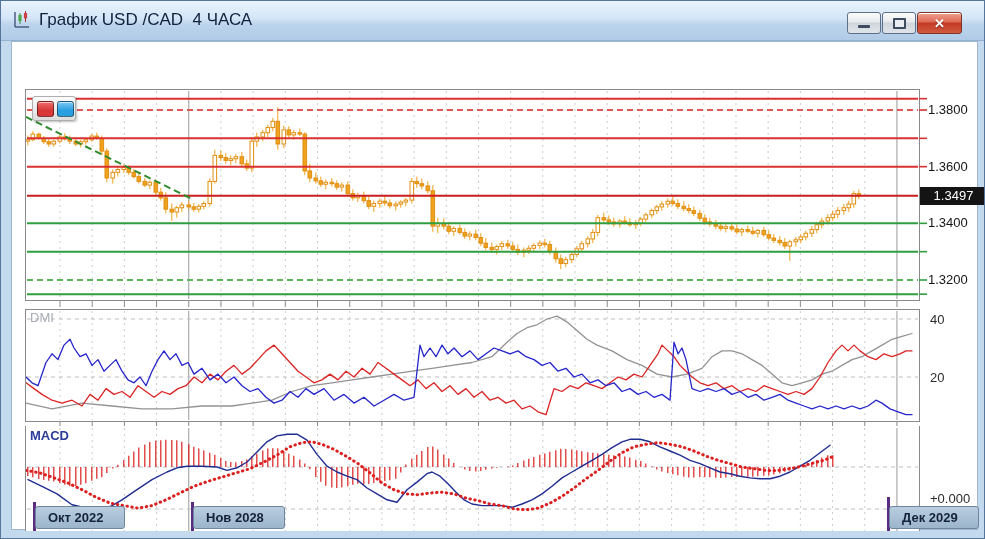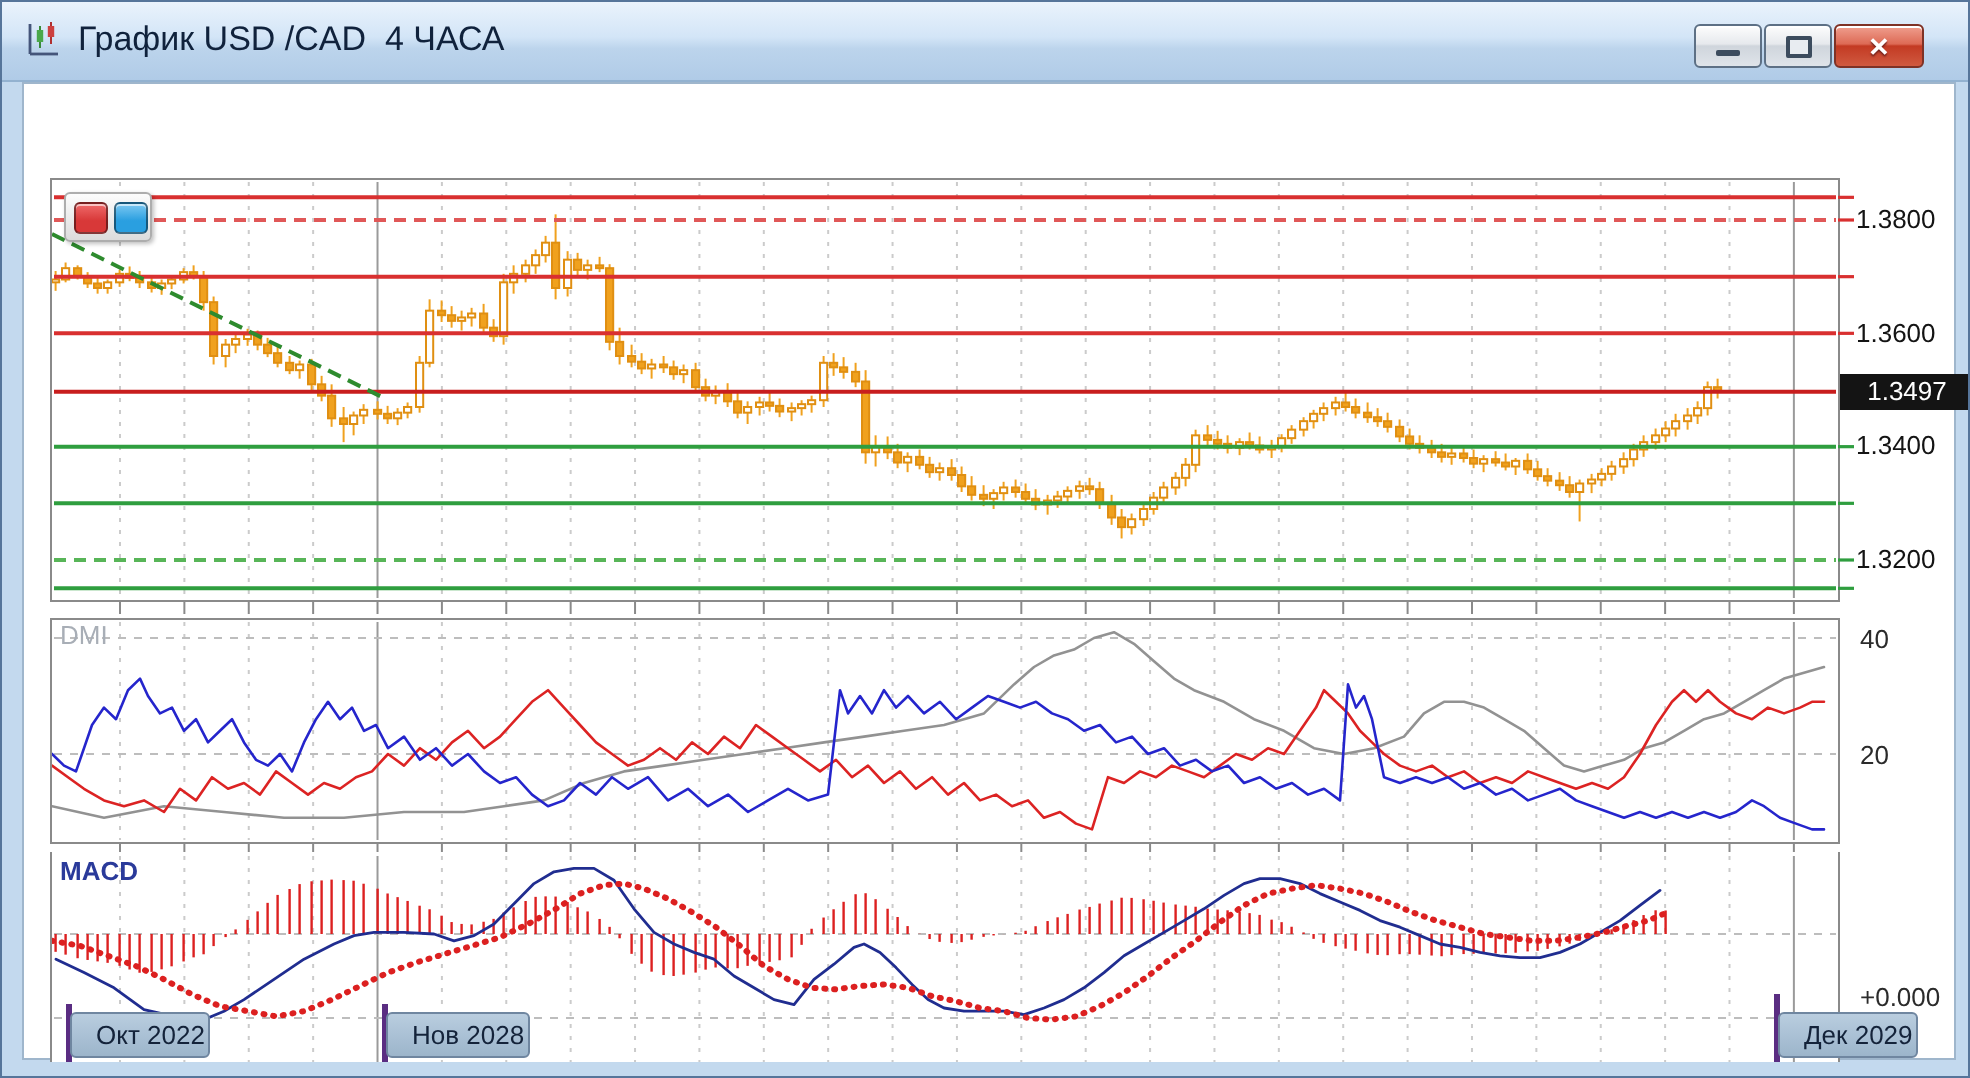--- a/index.html
+++ b/index.html
@@ -26,21 +26,21 @@
   #macd-svg{left:14px;top:385px;}
   .ruler-svg{position:absolute;left:14px;background:#fff;}
   
   .pricelabel{position:absolute;left:916px;width:60px;font-size:13px;color:#141414;}
   .axis-ind{position:absolute;left:918px;font-size:13px;color:#2b2b2b;}
   #curprice{position:absolute;left:908px;top:145px;width:67px;height:18px;background:#141414;color:#fff;
     font-size:13px;text-align:center;line-height:18px;}
   .axticks{position:absolute;left:907px;top:48px;width:10px;height:210px;}
   
   .mbox{position:absolute;top:464px;height:21px;background:linear-gradient(#b9cddf,#9cb5cb);border:1px solid #6f86a0;
-    border-radius:3px;color:#14233a;font-size:13px;font-weight:normal;line-height:21px;padding:0 2px 0 12px;white-space:nowrap;}
+    border-radius:3px;color:#14233a;font-size:13px;font-weight:bold;line-height:21px;padding:0 20px 0 12px;white-space:nowrap;}
   .pline{position:absolute;width:3px;background:#5a2d82;top:460px;height:38px;}
   
   #legend{position:absolute;left:20px;top:54px;width:44px;height:25px;border:1px solid #adadad;border-radius:3px;
     background:linear-gradient(#fcfcfc,#dcdcdc);box-shadow:1px 1px 2px rgba(0,0,0,.25);display:flex;align-items:center;gap:3px;padding-left:4px;box-sizing:border-box;}
   .legbtn{width:15px;height:14px;border-radius:3px;border:1px solid rgba(0,0,0,.45);box-shadow:inset 0 1px 0 rgba(255,255,255,.6);}
   #frame-bottom{position:absolute;left:0;top:530px;width:985px;height:9px;background:#c3d9ee;}
 </style>
 </head>
 <body>
 

